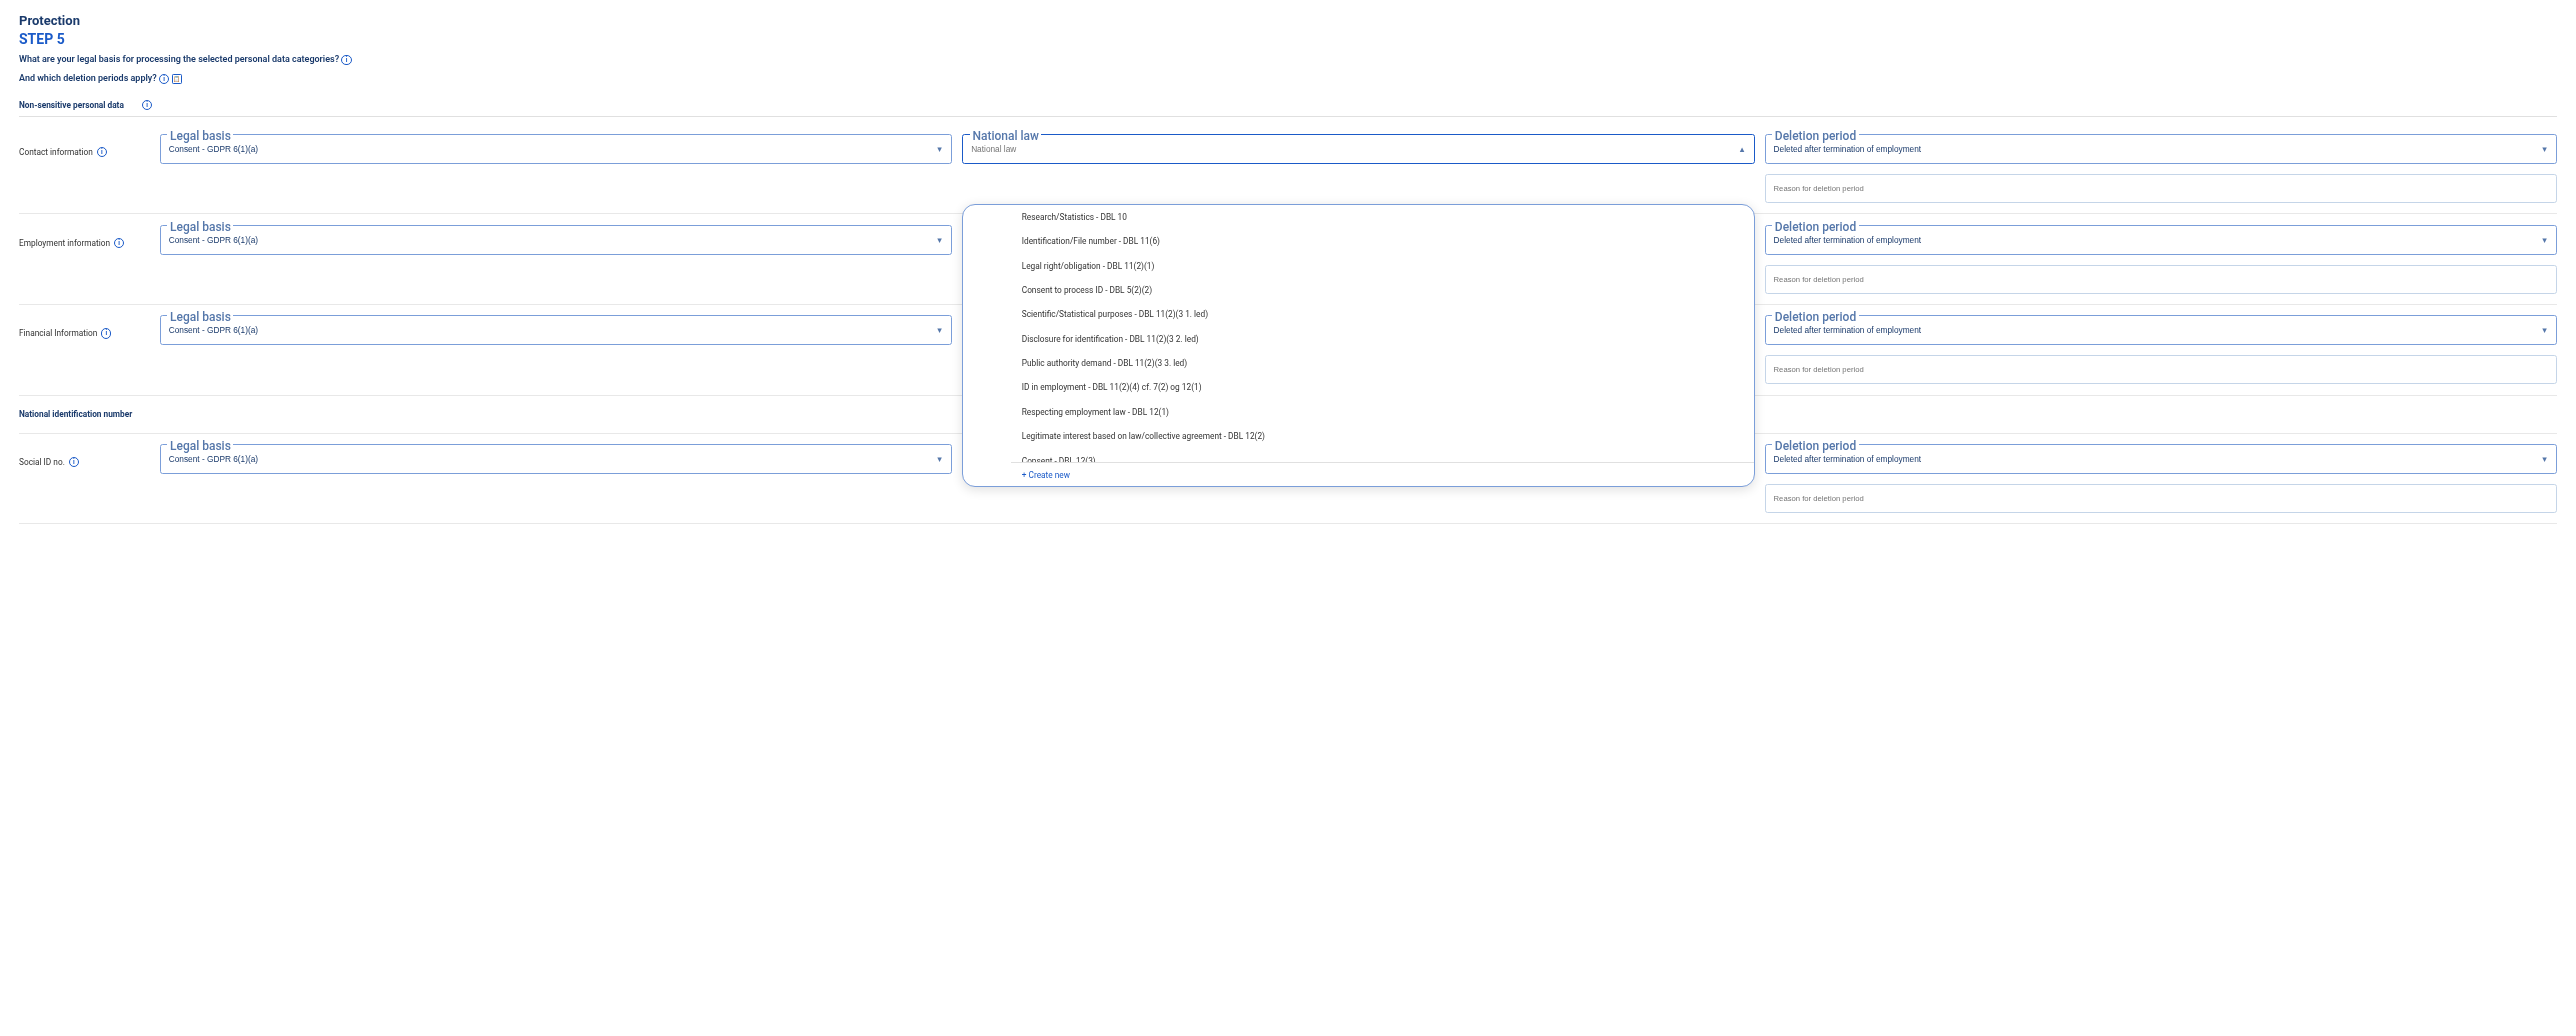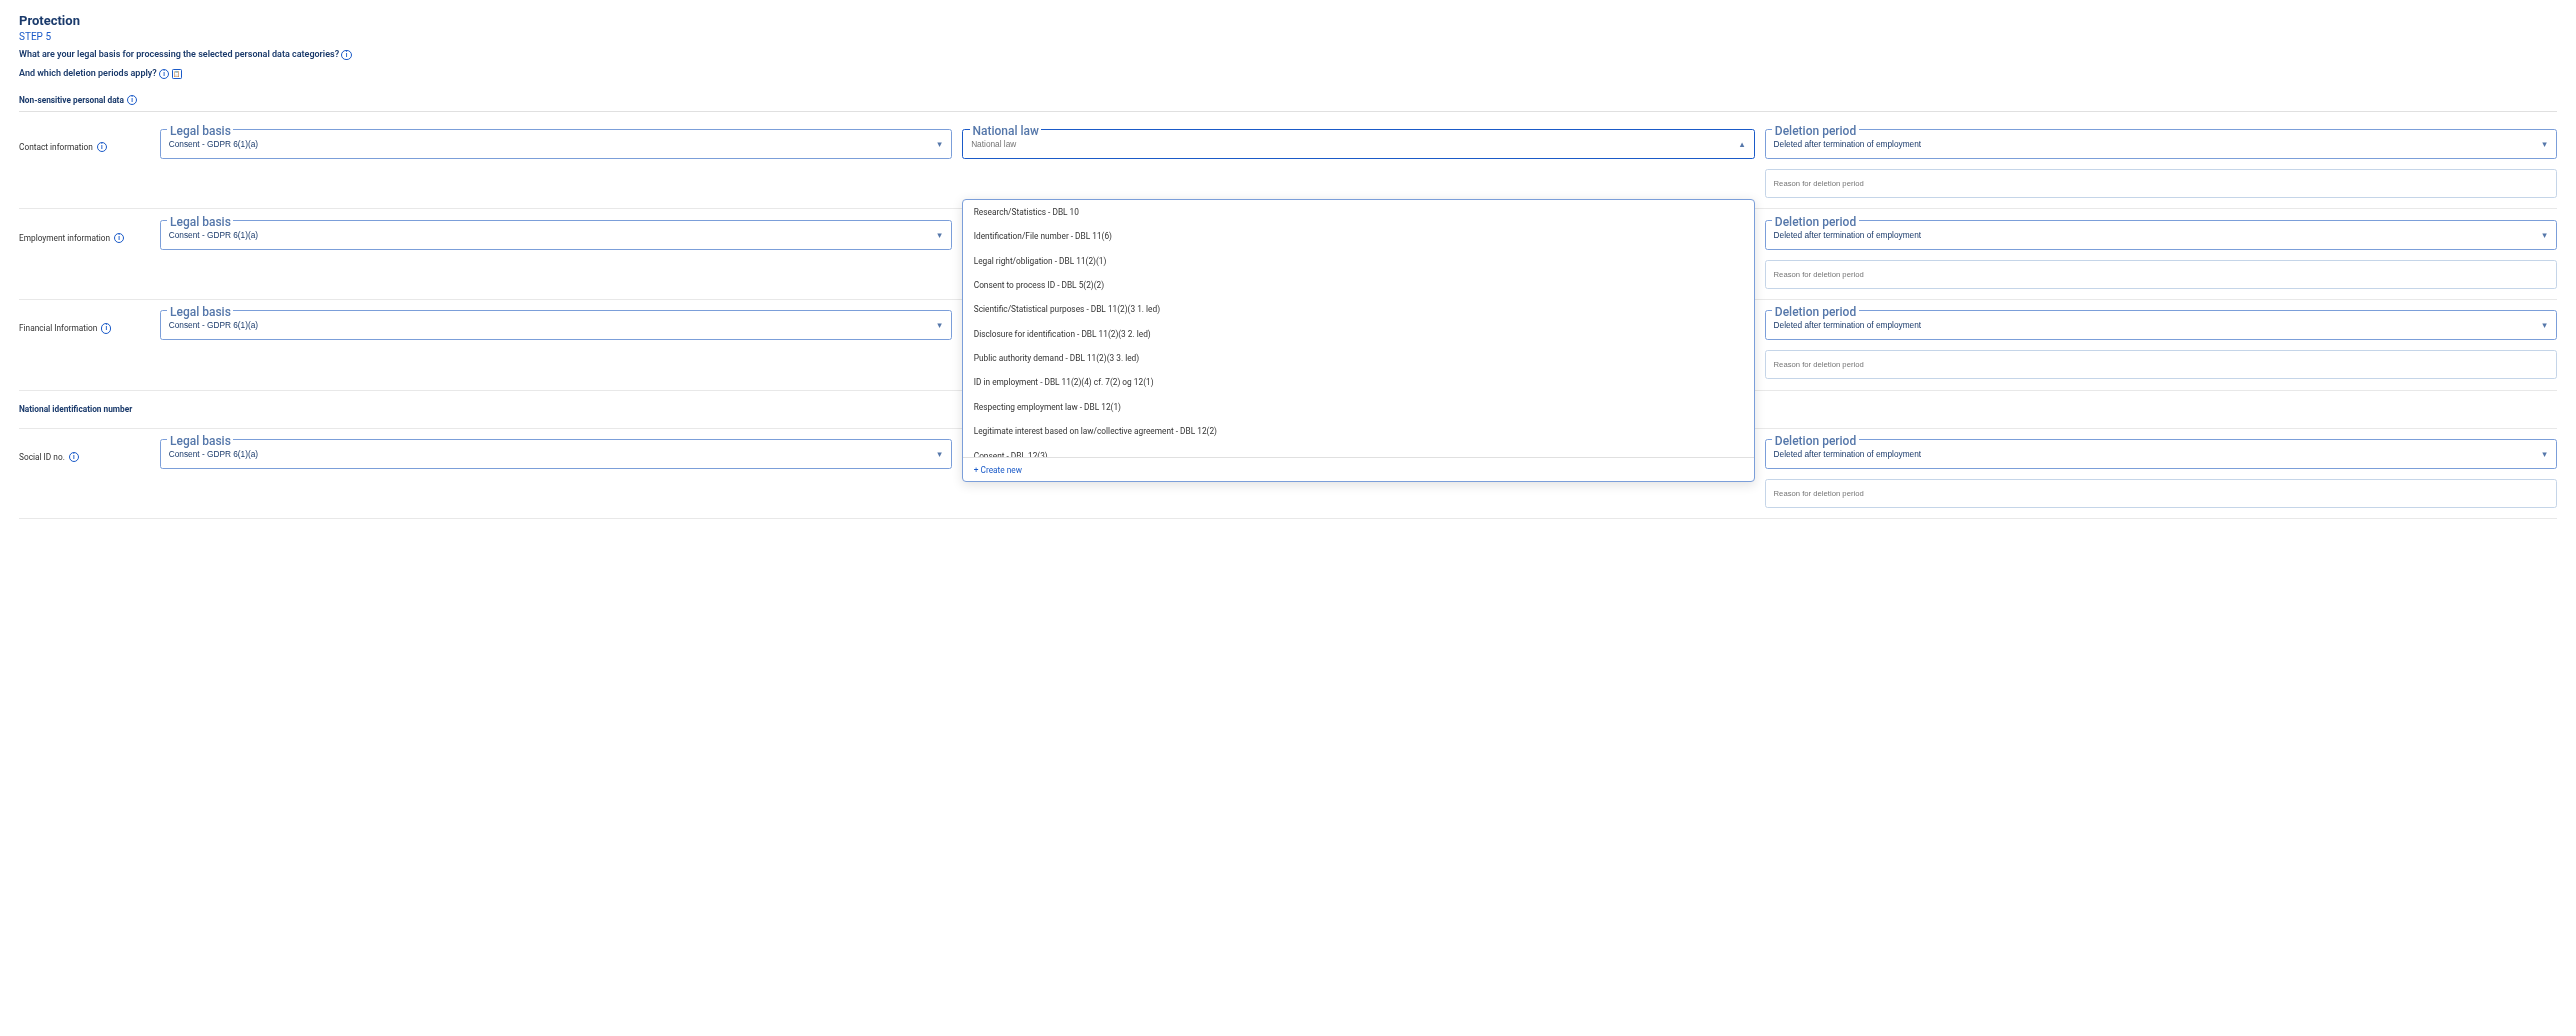--- a/index.html
+++ b/index.html
@@ -15,38 +15,38 @@
     }
     .header {
       margin-bottom: 15.4px;
     }
     .header-title {
       font-size: 13px;
       font-weight: 700;
       color: #1a3a6b;
     }
     .header-step {
-      font-size: 10px;
-      font-weight: 400;
+      font-size: 14px;
+      font-weight: 700;
       color: #1a5ac8;
       margin-top: 2.6px;
     }
     .header-question {
       font-size: 9px;
       font-weight: 600;
       color: #1a3a6b;
       margin-top: 7.7px;
     }
     .section-label {
       font-size: 8.3px;
       font-weight: 700;
       color: #1a3a6b;
       display: flex;
       align-items: center;
-      gap: 3px;
+      gap: 18px;
       margin-bottom: 3.8px;
     }
     .info-icon {
       display: inline-flex;
       align-items: center;
       justify-content: center;
       width: 10.3px;
       height: 10.3px;
       border-radius: 50%;
       border: 1px solid #1a5ac8;
@@ -154,24 +154,25 @@
     }
 
     
     .dropdown-overlay {
       position: absolute;
       top: calc(100% + 1.3px);
       left: 0;
       right: 0;
       background: #fff;
       border: 1px solid #7b9ed9;
-      border-radius: 4px;
+      border-radius: 13px;
       box-shadow: 0 2.6px 10.3px rgba(0,0,0,0.12);
       z-index: 1000;
       min-width: 218px;
+      padding-left: 48px;
     }
     .dropdown-list {
       max-height: 257px;
       overflow-y: auto;
     }
     .dropdown-item {
       padding: 6.4px 10.3px;
       font-size: 8.3px;
       color: #333;
       cursor: pointer;

